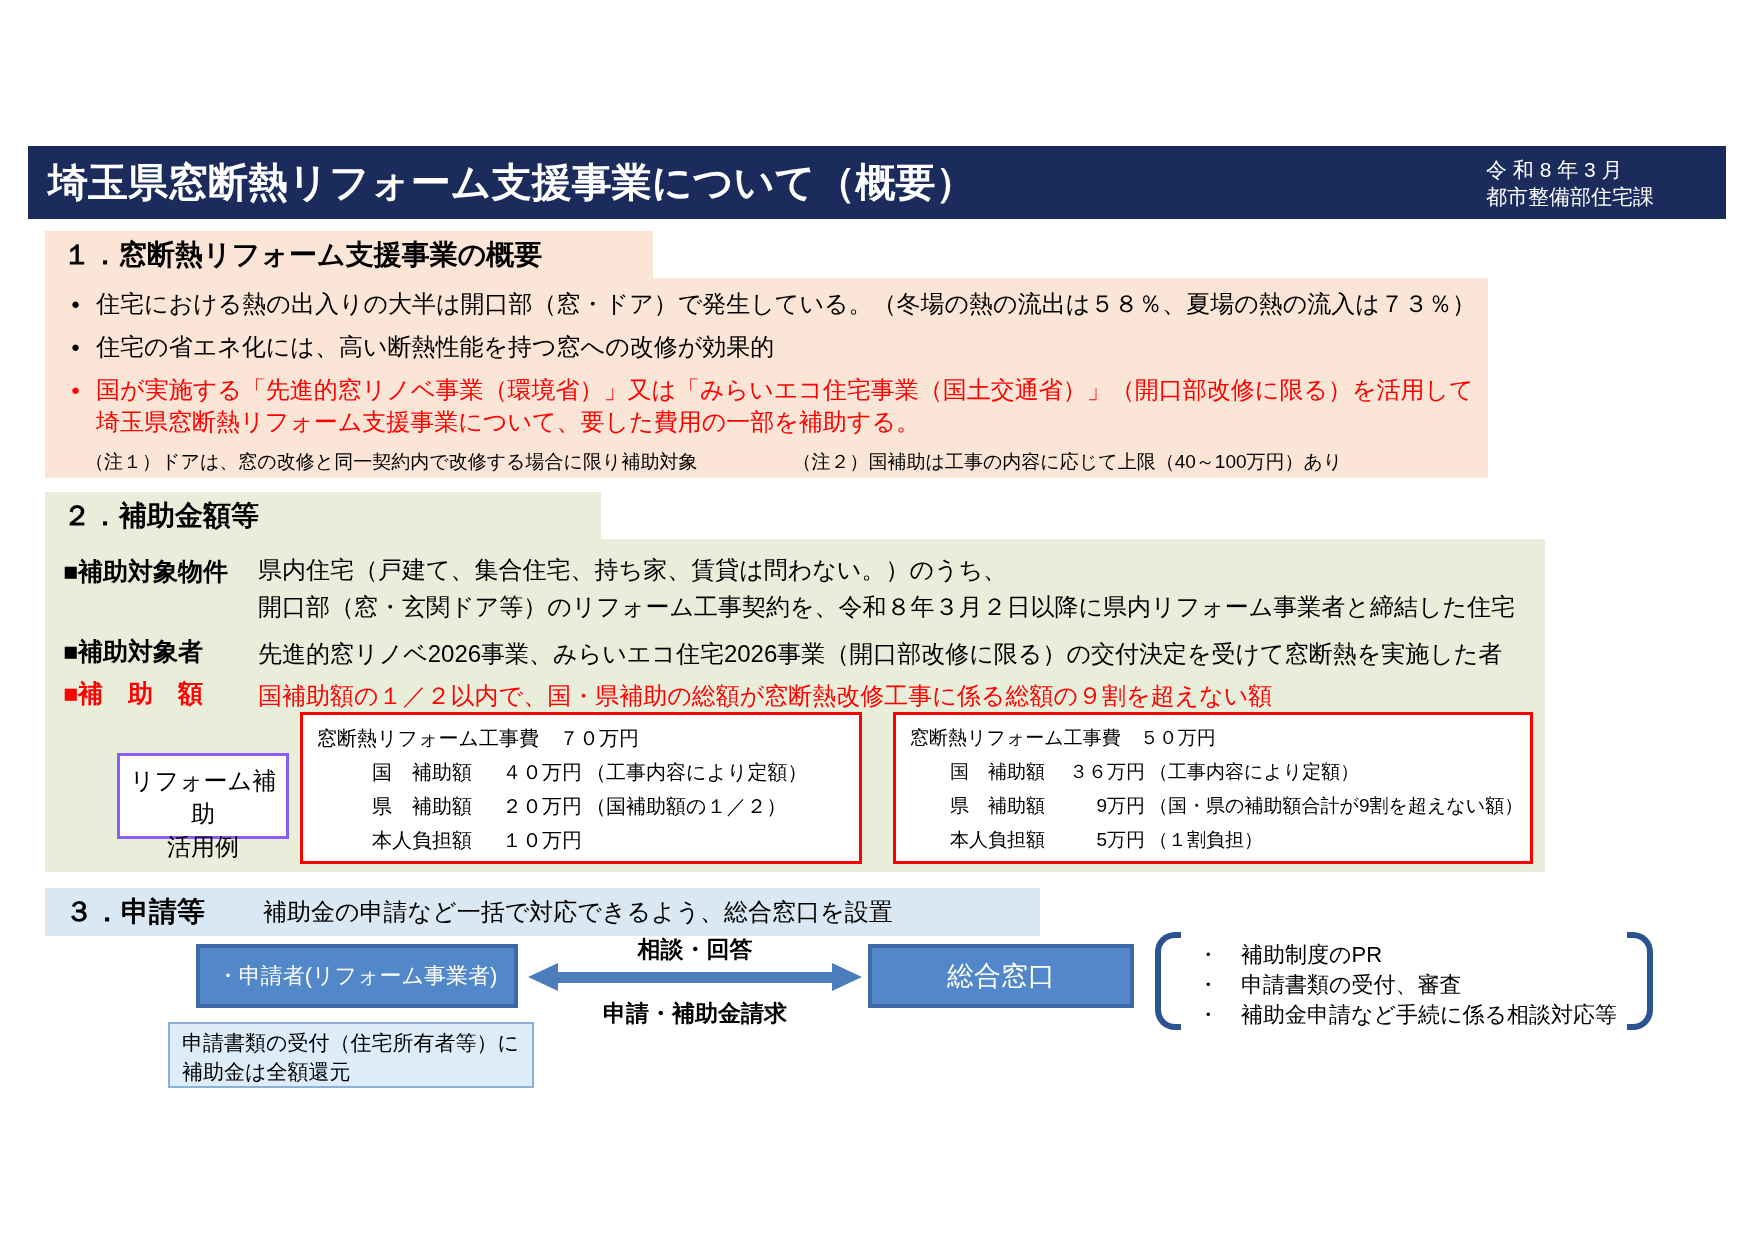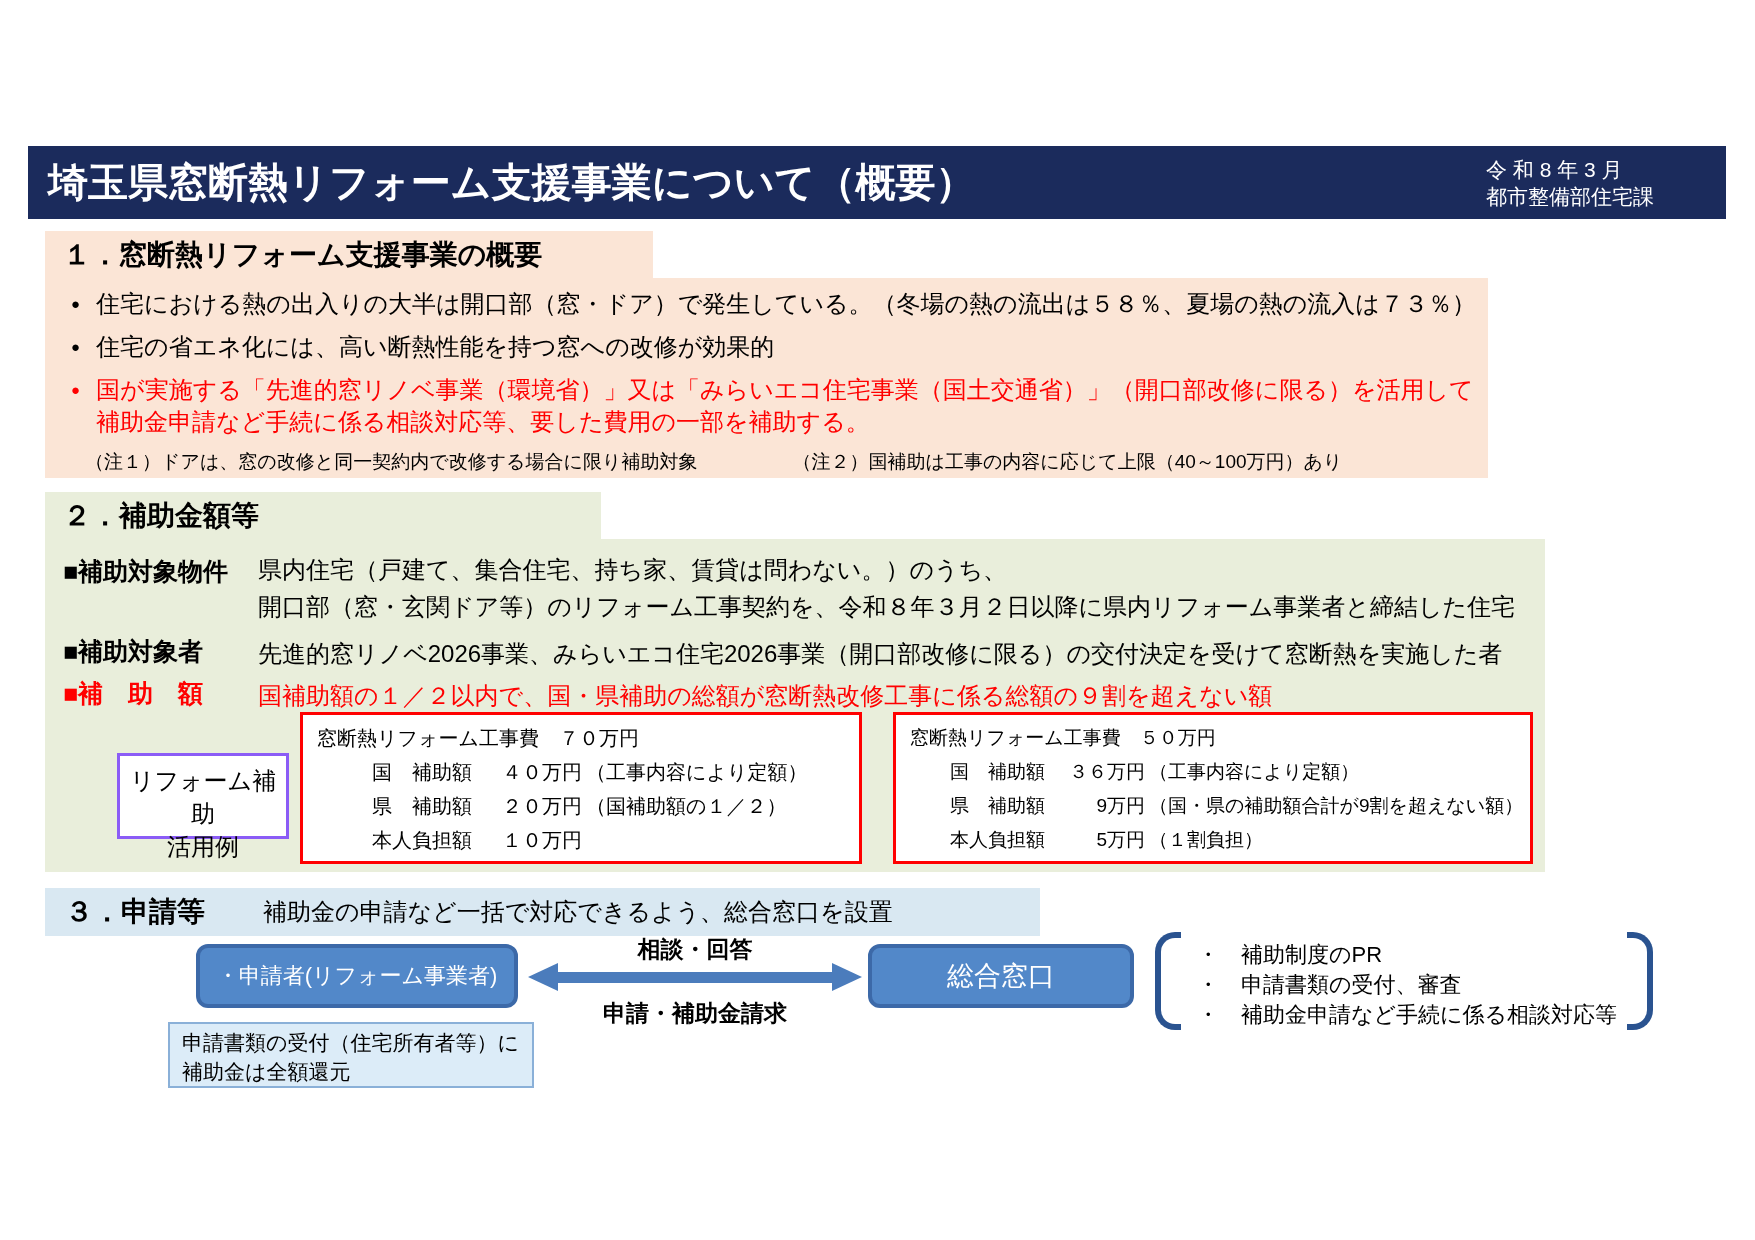--- a/index.html
+++ b/index.html
@@ -68,21 +68,21 @@
   .ex-box2 .ex-row .val { width:80px; }
   
   .s3-bar {
     position:absolute; left:45px; top:888px; width:995px; height:48px;
     background:#d9e8f2; display:flex; align-items:center;
   }
   .s3-head { font-size:28px; font-weight:bold; margin-left:20px; white-space:nowrap; }
   .s3-sub  { font-size:24px; margin-left:58px; white-space:nowrap; }
   .flow-box {
     position:absolute; top:944px; height:64px; background:#5288c9;
-    border:4px solid #3c69a8; border-radius:12px; color:#ffffff;
+    border:4px solid #3c69a8; border-radius:0; color:#ffffff;
     display:flex; align-items:center; justify-content:center; white-space:nowrap;
   }
   .applicant-box { left:196px; width:322px; font-size:22px; }
   .counter-box  { left:868px; width:266px; font-size:27px; }
   .arrow-top-label, .arrow-bottom-label {
     position:absolute; left:530px; width:330px; text-align:center;
     font-size:23px; font-weight:bold; white-space:nowrap;
   }
   .arrow-top-label { top:934px; }
   .arrow-bottom-label { top:998px; }
@@ -126,21 +126,21 @@
       <span class="bullet-text">住宅における熱の出入りの大半は開口部（窓・ドア）で発生している。（冬場の熱の流出は５８％、夏場の熱の流入は７３％）</span>
     </div>
     <div class="bullet-row">
       <span class="bullet-mark">●</span>
       <span class="bullet-text">住宅の省エネ化には、高い断熱性能を持つ窓への改修が効果的</span>
     </div>
     <div class="bullet-row">
       <span class="bullet-mark red">●</span>
       <span class="bullet-text red">
         <span style="display:block">国が実施する「先進的窓リノベ事業（環境省）」又は「みらいエコ住宅事業（国土交通省）」（開口部改修に限る）を活用して</span>
-        <span style="display:block">補助金申請など手続に係る相談対応等、要した費用の一部を補助する。</span>
+        <span style="display:block">埼玉県窓断熱リフォーム支援事業について、要した費用の一部を補助する。</span>
       </span>
     </div>
     <div class="s1-notes">
       <span>（注１）ドアは、窓の改修と同一契約内で改修する場合に限り補助対象</span>
       <span class="s1-note2">（注２）国補助は工事の内容に応じて上限（40～100万円）あり</span>
     </div>
   </div>
 
   <div class="s2-head">２．補助金額等</div>
   <div class="s2-body">

